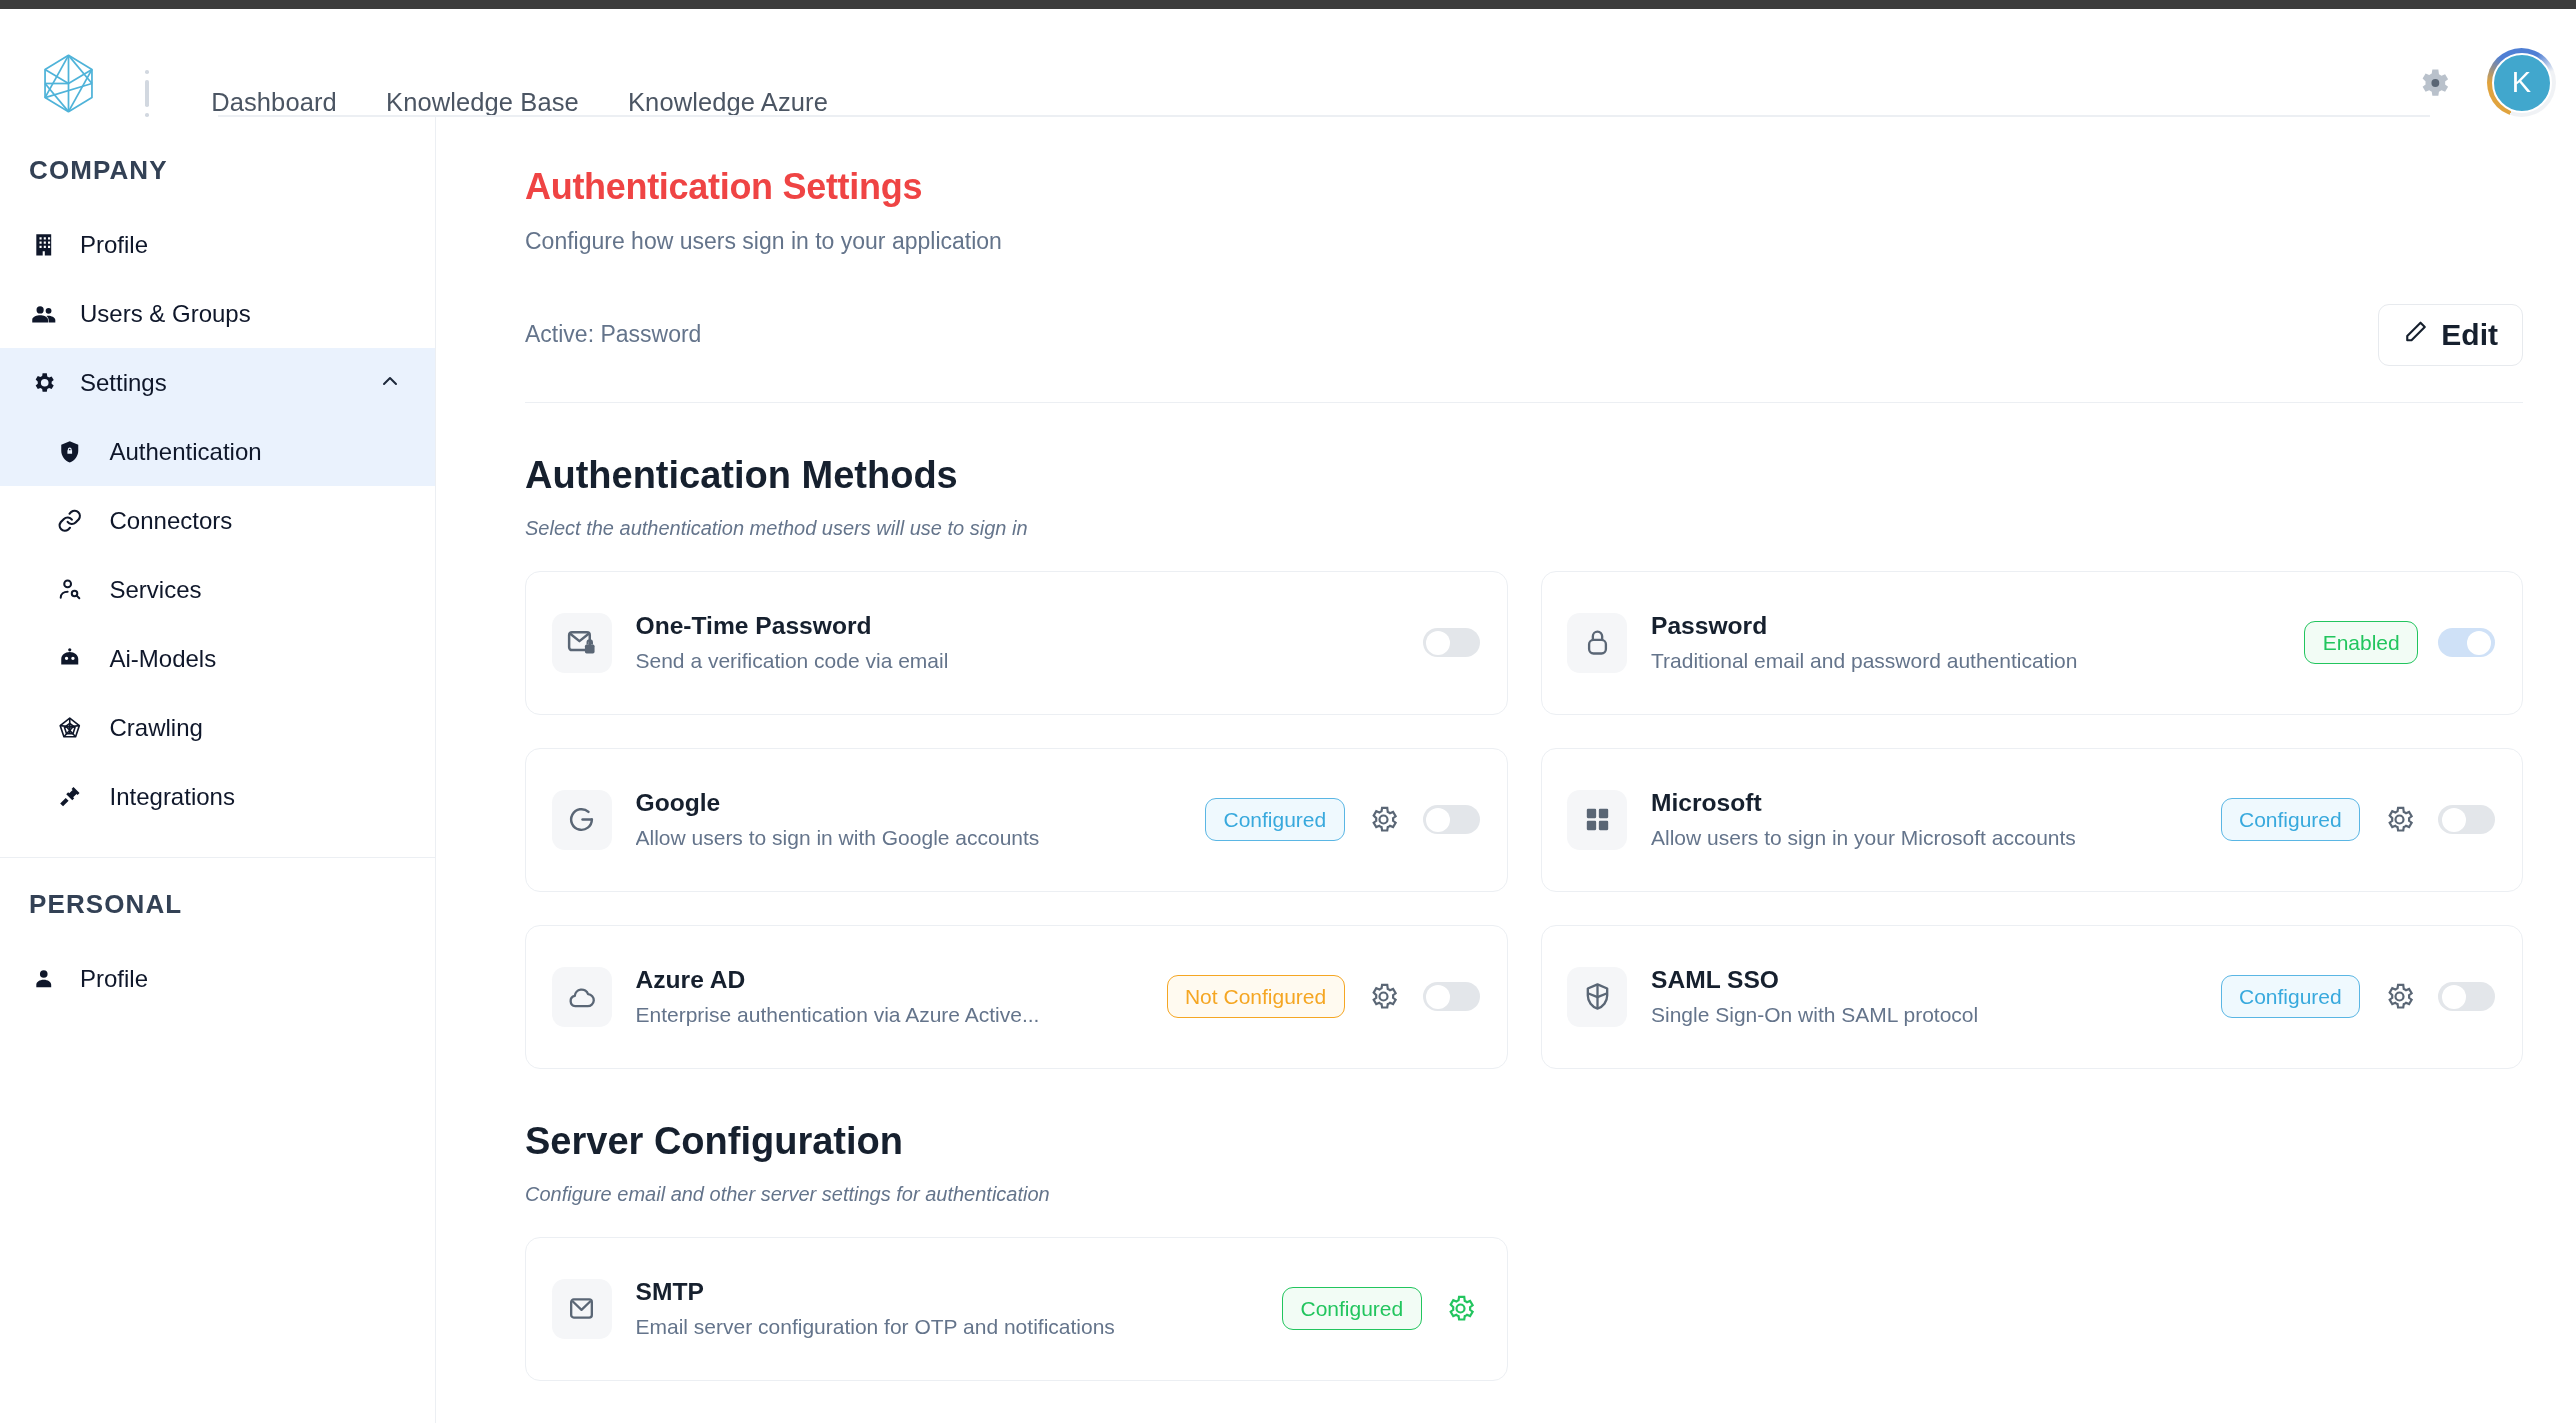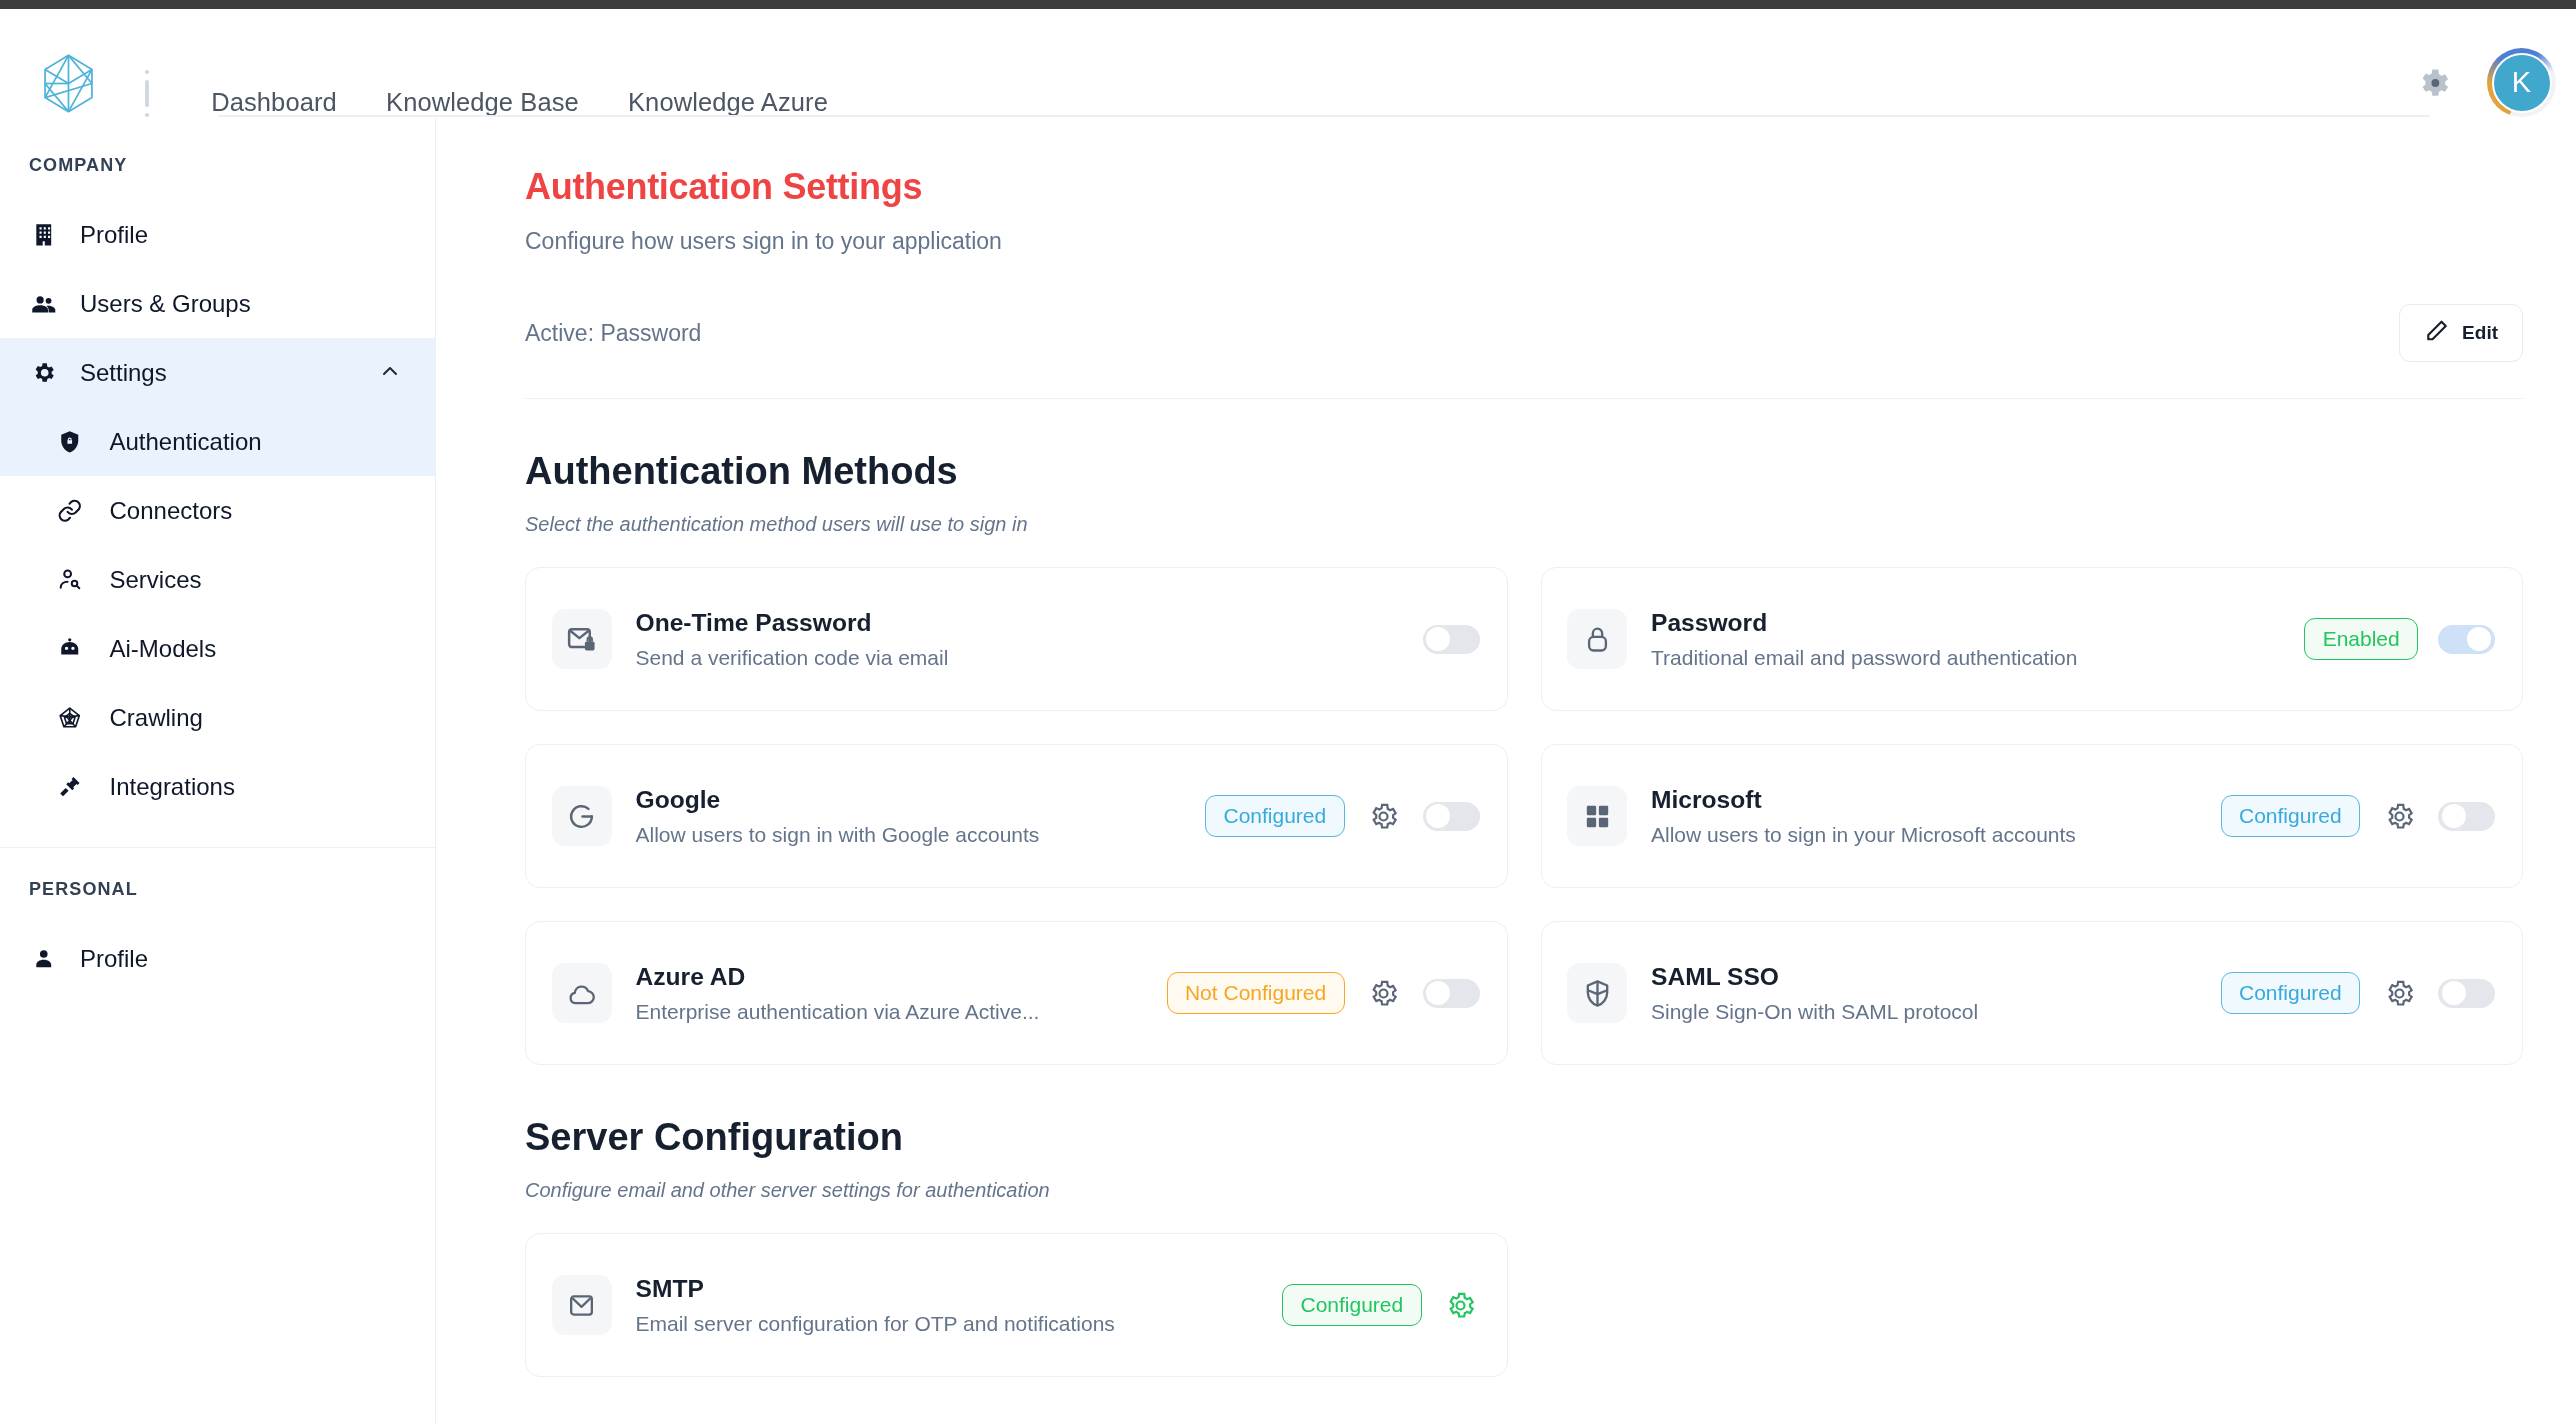--- a/index.html
+++ b/index.html
@@ -53,21 +53,21 @@
 
   
   .sidebar {
     width: 436px; flex: 0 0 436px;
     border-right: 1.8px solid #eceff3;
     background: #fff;
     padding-top: 38px;
     overflow: hidden;
   }
   .sb-section-label {
-    font-size: 18px; font-weight: 600; color: #334155;
+    font-size: 26px; font-weight: 600; color: #334155;
     letter-spacing: 1.1px; padding: 0 0 0 29px; margin-bottom: 24px;
   }
   .sb-item {
     display: flex; align-items: center; height: 69px;
     padding-left: 29px; cursor: pointer; gap: 22px;
     position: relative;
   }
   .sb-item .lbl { font-size: 24px; color: #0f172a; font-weight: 500; }
   .sb-item.sub { padding-left: 55px; gap: 25.5px; }
   .sb-item.sub .lbl { font-weight: 400; font-size: 24px; }
@@ -83,21 +83,21 @@
   .page-sub { font-size: 23px; color: #64748b; margin-top: 20px; }
   .active-row {
     display:flex; align-items:center; margin-top: 49px;
     padding-bottom: 36px; border-bottom: 1.8px solid #eceff3;
   }
   .active-text { font-size: 23px; color: #64748b; }
   .edit-btn {
     margin-left:auto; display:flex; align-items:center; gap: 12.8px;
     border: 1.8px solid #e7eaee; border-radius: 11px;
     padding: 12.8px 24px; background:#fff; cursor:pointer;
-    font-size: 19px; font-weight: 700; color:#16202e;
+    font-size: 30px; font-weight: 700; color:#16202e;
   }
 
   .section-title { font-size: 38px; font-weight: 700; color:#16202e; margin-top: 51px; }
   .section-sub { font-size: 20px; color:#64748b; margin-top: 20px; font-style: italic; }
 
   .card-grid {
     display: grid; grid-template-columns: 1fr 1fr; gap: 33px 33px;
     margin-top: 31px;
   }
   .card {

